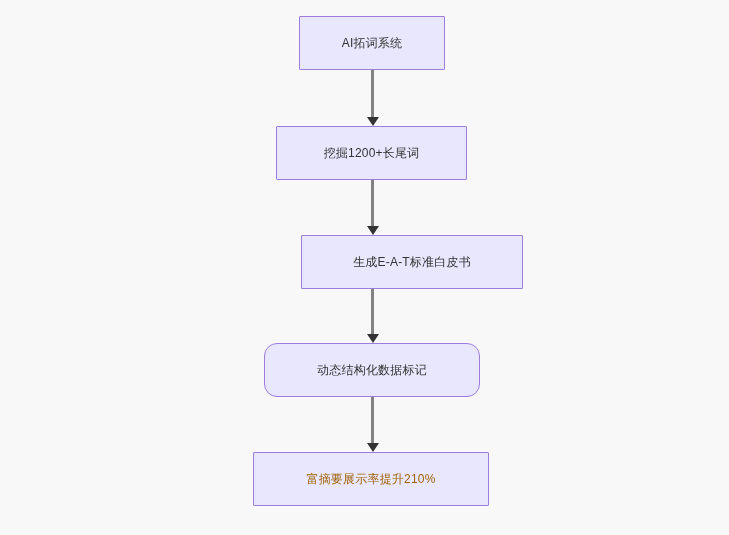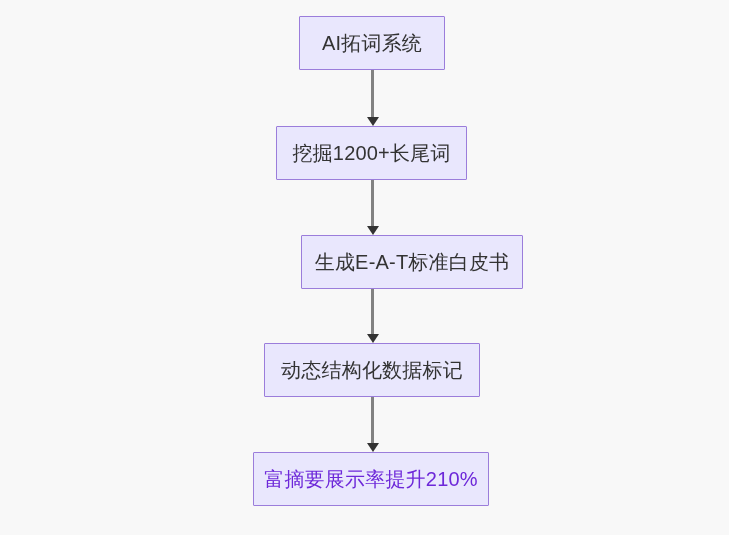--- a/index.html
+++ b/index.html
@@ -23,21 +23,21 @@
     box-sizing: border-box;
     background: #e9e7fd;
     border: 1.5px solid #9b7ddb;
     border-radius: 1px;
     display: flex;
     align-items: center;
     justify-content: center;
     z-index: 2;
   }
   .node-label {
-    font-size: 20px;
+    font-size: 12px;
     line-height: 1.2;
     color: #333333;
     letter-spacing: 0.2px;
     white-space: nowrap;
     text-align: right;
   }
   .edge {
     position: absolute;
     z-index: 1;
   }
@@ -82,20 +82,20 @@
 
   <div class="node" style="left: 299px; top: 16px; width: 146px; height: 54px; background: rgb(233, 231, 253); border-color: rgb(155, 125, 219);">
     <span class="node-label" style="color: rgb(51, 51, 51);">AI拓词系统</span>
   </div>
   <div class="node" style="left: 276px; top: 126px; width: 191px; height: 54px; background: rgb(233, 231, 253); border-color: rgb(155, 125, 219);">
     <span class="node-label" style="color: rgb(51, 51, 51);">挖掘1200+长尾词</span>
   </div>
   <div class="node" style="left: 261px; top: 235px; width: 222px; height: 54px; background: rgb(233, 231, 253); border-color: rgb(155, 125, 219); margin-left: 40px;">
     <span class="node-label" style="color: rgb(51, 51, 51);">生成E-A-T标准白皮书</span>
   </div>
-  <div class="node" style="left: 264px; top: 343px; width: 216px; height: 54px; background: rgb(233, 231, 253); border-color: rgb(155, 125, 219);">
+  <div class="node" style="left: 264px; top: 343px; width: 216px; height: 54px; background: rgb(233, 231, 253); border-color: rgb(155, 125, 219); border-radius: 13px;">
     <span class="node-label" style="color: rgb(51, 51, 51);">动态结构化数据标记</span>
   </div>
   <div class="node" style="left: 253px; top: 452px; width: 236px; height: 54px; background: rgb(233, 231, 253); border-color: rgb(155, 125, 219);">
-    <span class="node-label" style="color: #6d28d9;">富摘要展示率提升210%</span>
+    <span class="node-label" style="color: #a16207;">富摘要展示率提升210%</span>
   </div>
 
 </div>
 
 </body></html>

